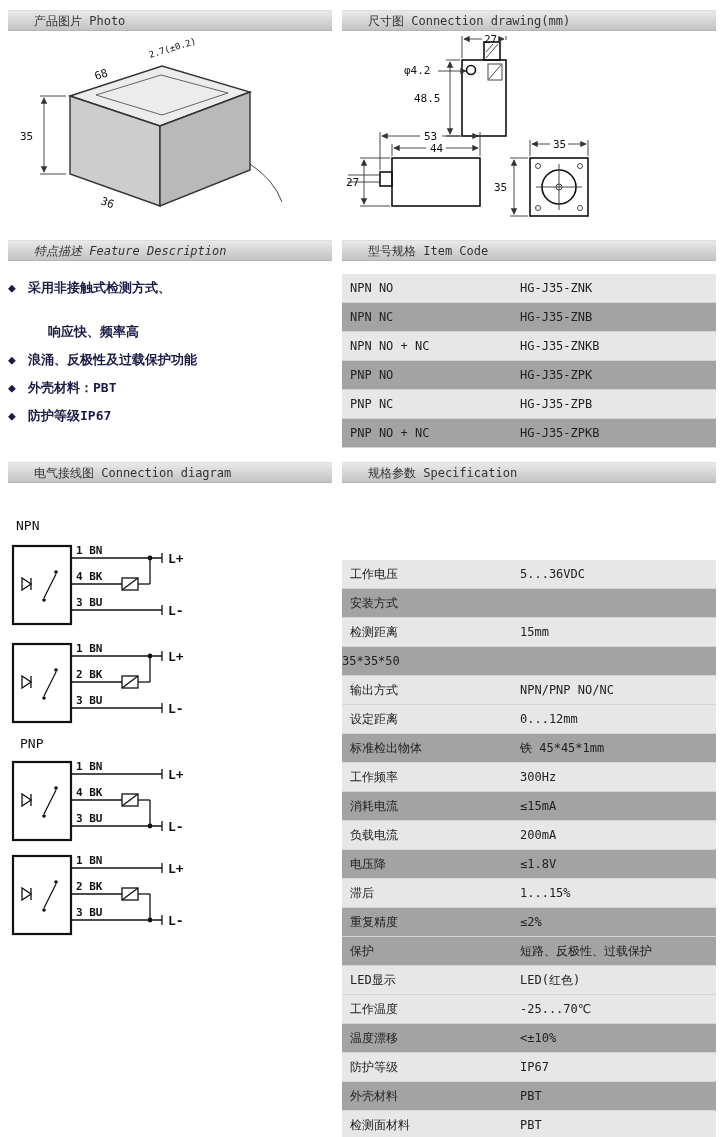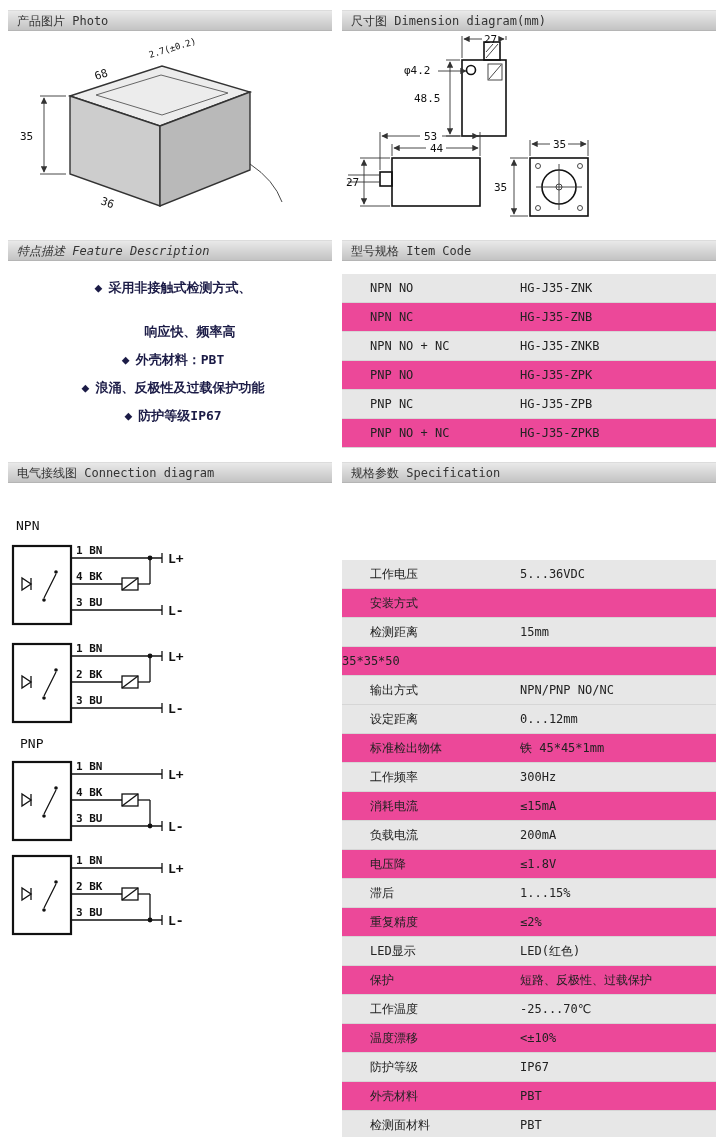--- a/index.html
+++ b/index.html
@@ -4,37 +4,37 @@
 <style>
   * { box-sizing: border-box; }
   html,body { margin:0; padding:0; }
   body {
     width:728px; height:1137px; position:relative; background:#ffffff;
     font-family:"DejaVu Sans Mono","DejaVu Sans",monospace;
     color:#222; font-size:12px;
   }
   .abs { position:absolute; }
   .section-header {
-    height:21px; line-height:21px; padding-left:9px;
+    height:21px; line-height:21px; padding-left:26px;
     background:linear-gradient(#e9e9e9,#c3c3c3);
     border-top:1px solid #dcdcdc; border-bottom:1px solid #b5b5b5;
     color:#333; font-size:12px;
   }
   .col-left  { left:8px;   width:324px; }
   .col-right { left:342px; width:374px; }
 
   
-  .t-row { height:29px; line-height:28px; display:flex; border-bottom:1px solid #d6d6d6; background:#ec4899; }
+  .t-row { height:29px; line-height:28px; display:flex; border-bottom:1px solid #d6d6d6; background:#a3a3a3; }
   .t-row.shaded { background:#e7e7e7; }
-  .t-label { width:178px; padding-left:28px; color:#222; }
+  .t-label { width:178px; padding-left:8px; color:#222; }
   .t-value { flex:1; color:#222; }
 
   
   .features { font-weight:bold; color:#1b1b46; font-size:13px; }
-  .feature-line { line-height:28px; white-space:nowrap;text-align:center; }
+  .feature-line { line-height:28px; white-space:nowrap; }
   .feature-line .bullet { display:inline-block; width:20px; }
 
   
   .wire-group-label { font-size:13px; color:#111; }
 
   
   .dln  { stroke:#333; stroke-width:0.9; fill:none; }
   .dpart{ stroke:#111; stroke-width:1.6; fill:none; }
   .dtxt { font-size:11px; fill:#111; }
   .ptxt { font-size:11px; fill:#111; }
@@ -45,21 +45,21 @@
   .wtxt { font-size:11px; fill:#111; font-weight:bold; }
   .wpow { font-size:13px; fill:#111; font-weight:bold; }
 </style>
 </head>
 <body>
 
 <div class="abs col-left section-header" style="top:10px;">
   <span>产品图片 Photo</span>
 </div>
 <div class="abs col-right section-header" style="top:10px;">
-  <span>尺寸图 Dimension diagram(mm)</span>
+  <span>尺寸图 Connection drawing(mm)</span>
 </div>
 
 <svg class="abs" style="top:36px;left:8px;" width="324" height="198" viewBox="0 0 324 198">
   <defs>
     <marker id="arrP" viewBox="0 0 10 10" refX="9" refY="5" markerWidth="7" markerHeight="7" orient="auto-start-reverse">
       <path d="M0,0 L10,5 L0,10 z" fill="#333"></path>
     </marker>
   </defs>
 
   <polygon points="62,60 154,30 242,56 152,90" fill="#ececec" stroke="#333" stroke-width="1.4"></polygon>
@@ -160,24 +160,24 @@
 </div>
 
 <div class="abs col-left features" style="top:274px;">
   <div class="feature-line">
     <span class="bullet">◆</span><span>采用非接触式检测方式、</span>
   </div>
   <div class="feature-line" style="padding-left:20px;margin-top:16px;">
     <span class="bullet"></span><span>响应快、频率高</span>
   </div>
   <div class="feature-line">
+    <span class="bullet">◆</span><span>浪涌、反极性及过载保护功能</span>
+  </div>
+  <div class="feature-line">
     <span class="bullet">◆</span><span>外壳材料：PBT</span>
-  </div>
-  <div class="feature-line">
-    <span class="bullet">◆</span><span>浪涌、反极性及过载保护功能</span>
   </div>
   <div class="feature-line">
     <span class="bullet">◆</span><span>防护等级IP67</span>
   </div>
 </div>
 
 <div class="abs col-right" style="top:274px;">
   <div class="t-row shaded">
     <span class="t-label">NPN NO</span>
     <span class="t-value">HG-J35-ZNK</span>
@@ -355,28 +355,28 @@
       <span class="t-value">≤1.8V</span>
     </div>
   <div class="t-row shaded">
       <span class="t-label">滞后</span>
       <span class="t-value">1...15%</span>
     </div>
   <div class="t-row">
       <span class="t-label">重复精度</span>
       <span class="t-value">≤2%</span>
     </div>
+  <div class="t-row">
+      <span class="t-label">保护</span>
+      <span class="t-value">短路、反极性、过载保护</span>
+    </div>
   <div class="t-row shaded">
       <span class="t-label">LED显示</span>
       <span class="t-value">LED(红色)</span>
     </div>
-  <div class="t-row">
-      <span class="t-label">保护</span>
-      <span class="t-value">短路、反极性、过载保护</span>
-    </div>
   <div class="t-row shaded">
       <span class="t-label">工作温度</span>
       <span class="t-value">-25...70℃</span>
     </div>
   <div class="t-row">
       <span class="t-label">温度漂移</span>
       <span class="t-value">&lt;±10%</span>
     </div>
   <div class="t-row shaded">
       <span class="t-label">防护等级</span>

